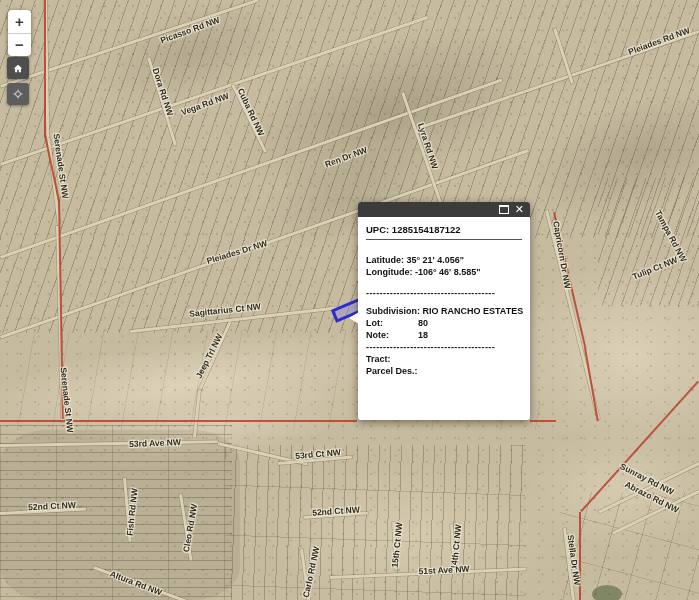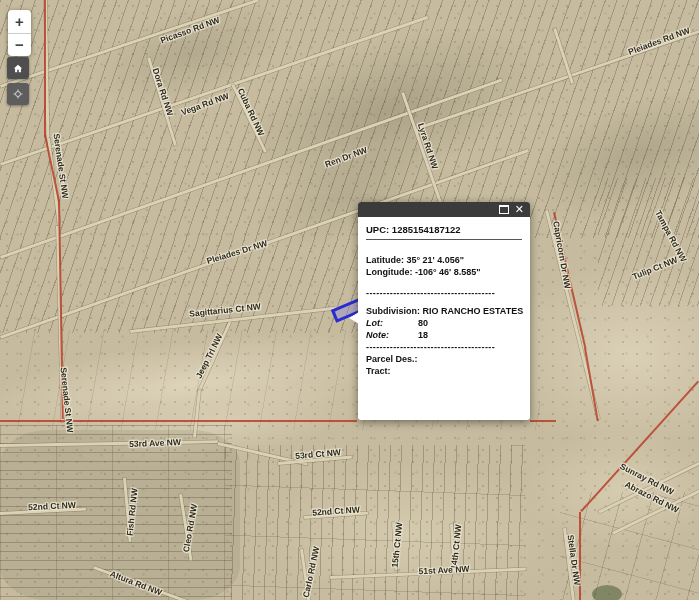--- a/index.html
+++ b/index.html
@@ -35,21 +35,21 @@
     justify-content:flex-end;gap:6px;padding:0 6px;cursor:move;}
   .popup .maxic{width:8px;height:6px;border:1px solid #fff;border-top:2px solid #fff;cursor:pointer;}
   .popup .clsic{color:#fff;font-weight:bold;font-size:11px;line-height:11px;cursor:pointer;font-family:"DejaVu Sans",sans-serif;}
   .popup .body{padding:5px 8px 6px 8px;font-weight:bold;line-height:12px;}
   .popup .upc{font-size:9.5px;margin:2px 0 3px;}
   .popup hr{border:0;border-top:1px solid #555;margin:0 0 5px;}
   .popup a{color:#1a53a1;text-decoration:underline;}
   .popup .sp{height:9px;}
   .popup .dashes{letter-spacing:.4px;overflow:hidden;white-space:nowrap;height:12px;}
   .popup .subdiv{white-space:nowrap;}
-  .popup .kv span.k{display:inline-block;width:52px;font-style:italic;}
+  .popup .kv span.k{display:inline-block;width:52px;}
   .popup .note{font-weight:normal;font-size:9px;line-height:11.5px;margin-top:8px;color:#222;}
   .popup .ptr{position:absolute;left:-9px;top:110px;width:0;height:0;border-top:6px solid transparent;
     border-bottom:6px solid transparent;border-right:10px solid #fff;}
 </style>
 </head>
 <body>
 
 <div id="map">
 
   <div class="blob" style="left:90px;top:8px;width:200px;height:90px;transform:rotate(-18deg);background:radial-gradient(closest-side,rgba(112,106,82,.22),rgba(112,106,82,0));"></div>
@@ -160,22 +160,22 @@
       <div class="sp"></div>
       <div>Latitude: 35° 21' 4.056"</div>
       <div>Longitude: -106° 46' 8.585"</div>
       <div class="sp"></div>
       <div class="dashes">--------------------------------------</div>
       <div class="sp" style="height:6px;"></div>
       <div class="subdiv"><span>Subdivision: </span><span>RIO RANCHO ESTATES</span></div>
       <div class="kv"><span class="k">Lot:</span><span>80</span></div>
       <div class="kv"><span class="k">Note:</span><span>18</span></div>
       <div class="dashes">--------------------------------------</div>
+      <div>Tract:</div>
       <div>Parcel Des.:</div>
-      <div>Tract:</div>
     </div>
   </div>
 
   <div class="zoomctl">
     <button>+</button>
     <div class="div"></div>
     <button>−</button>
   </div>
   <button class="sqbtn" id="homeBtn">
     <svg viewBox="0 0 24 24" width="13" height="13">

